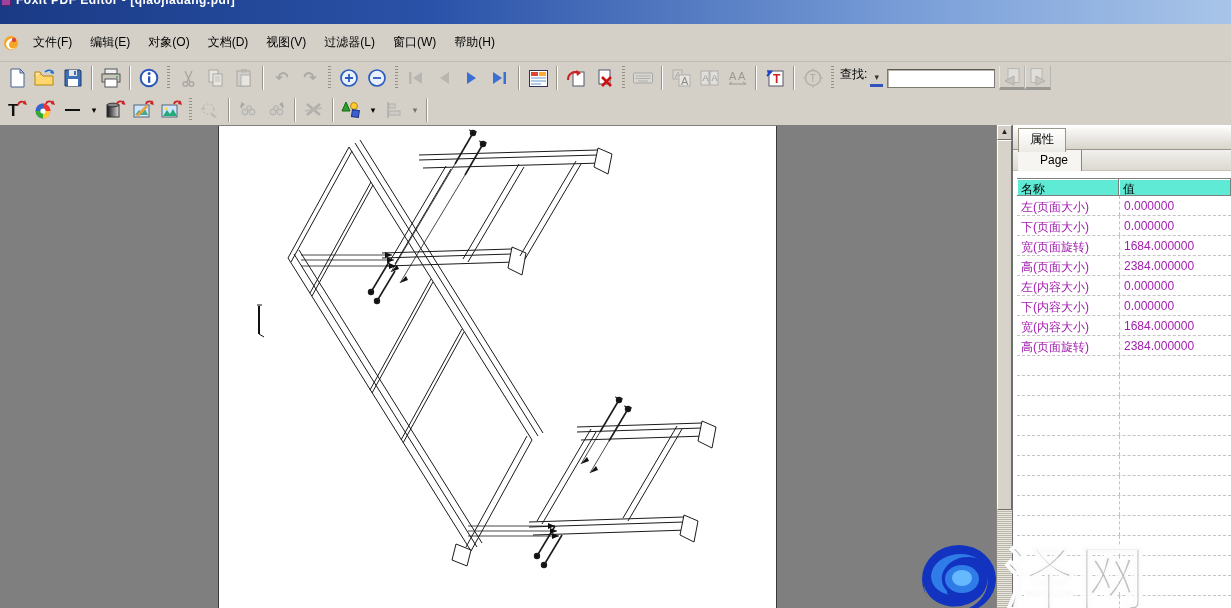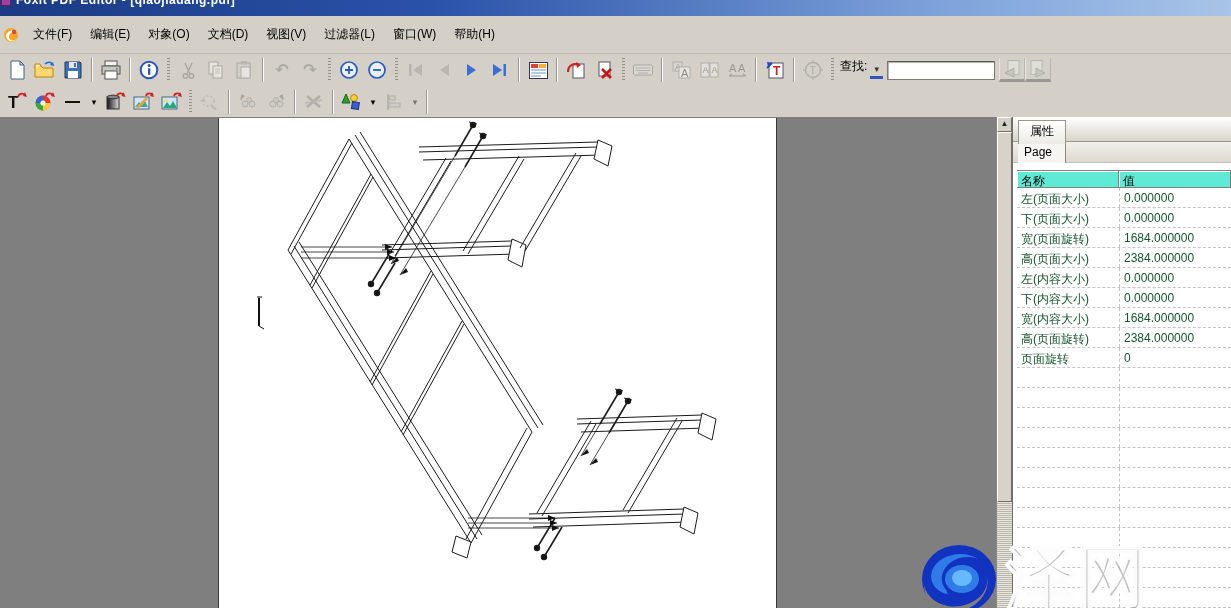--- a/index.html
+++ b/index.html
@@ -1,20 +1,20 @@
 <!DOCTYPE html>
 <html><head>
 <meta charset="utf-8">
 <style>
   * { box-sizing: border-box; margin:0; padding:0; }
   html,body { width:1231px; height:608px; overflow:hidden; }
   body { font-family:"Liberation Sans","DejaVu Sans",sans-serif; font-size:12px; background:#d4d0c8; position:relative; }
 
   
-  .titlebar { height:16px; background:linear-gradient(90deg,#1a3a85 0%,#2a52a8 35%,#7ba0d9 75%,#a8c4e8 100%); position:relative; overflow:hidden; }
+  .titlebar { height:24px; background:linear-gradient(90deg,#1a3a85 0%,#2a52a8 35%,#7ba0d9 75%,#a8c4e8 100%); position:relative; overflow:hidden; }
   .titlebar .appbadge { position:absolute; left:1px; top:-4px; width:10px; height:10px; background:#a040a0; border:1px solid #602060; }
   .titlebar .title-text { position:absolute; left:16px; top:-7px; color:#fff; font-weight:bold; font-size:12px; white-space:nowrap; letter-spacing:.5px; }
 
   
   .menubar { height:38px; background:#d4d0c8; display:flex; align-items:center; padding-left:2px; border-bottom:1px solid #c0bcb4; }
   .app-icon { width:17px; height:17px; margin:0 4px 0 1px; }
   .menu-item { padding:3px 9px 4px; color:#000; cursor:default; }
 
   
   .toolbar-row { height:32px; background:#d4d0c8; display:flex; align-items:center; padding-left:3px; }
@@ -39,27 +39,27 @@
   .vscroll { width:16px; background:#d4d0c8; display:flex; flex-direction:column; border-left:1px solid #8a867c; }
   .vs-btn { height:15px; background:#d4d0c8; border:1px solid; border-color:#fff #716d64 #716d64 #fff; font-size:8px; line-height:12px; text-align:center; color:#222; }
   .vs-thumb { height:370px; background:#d7d3ca; border:1px solid; border-color:#fff #716d64 #716d64 #fff; }
   .vs-track { flex:1; background:repeating-linear-gradient(0deg,#e9e6de 0 1px,#b9b6ac 1px 2px); }
 
   
   .props { flex:1; background:#fff; border-left:1px solid #6f6f6f; position:relative; }
   .props-top { height:25px; background:linear-gradient(#ffffff,#d8d4cb); border-bottom:1px solid #9a968a; position:relative; }
   .props-title-tab { position:absolute; left:5px; top:3px; padding:2px 11px 4px; background:linear-gradient(#ffffff,#ecebe5); border:1px solid #9a968a; border-bottom:none;text-align:right; }
   .page-tab-row { height:21px; background:linear-gradient(#f1f0ec,#dcd9d1); border-bottom:1px solid #c6c2ba; }
-  .page-tab { display:inline-block; margin-left:5px; padding:3px 13px 3px 6px; background:#f6f5f2; border-right:1px solid #8a867c; height:21px; }
+  .page-tab { display:inline-block; margin-left:5px; padding:3px 13px 3px 22px; background:#f6f5f2; border-right:1px solid #8a867c; height:21px; }
   .props-table { position:absolute; left:4px; right:0; top:53px; bottom:0; }
   .ptable-hdr { display:flex; height:18px; background:#5eead4; border-top:1px solid #808080; border-bottom:1px solid #808080; }
   .ptable-hdr .cell { padding:2px 4px 0; box-shadow:inset 1px 1px 0 #fff; border-right:1px solid #808080; color:#000; }
   .cell.name { width:102px; }
   .cell.value { flex:1; }
-  .prow { display:flex; height:20px; color:#14532d; border-bottom:1px dashed #c3c3c3; }
+  .prow { display:flex; height:20px; color:#a21caf; border-bottom:1px dashed #c3c3c3; }
   .prow .cell { padding:3px 4px 0; overflow:hidden; white-space:nowrap; }
   .prow .cell.value { border-left:1px dashed #c3c3c3; }
 
   
   .watermark { position:absolute; left:918px; top:532px; z-index:40; display:flex; align-items:center; pointer-events:none; }
   .wm-text { font-size:70px; font-weight:bold; letter-spacing:2px; color:rgba(255,255,255,.12); -webkit-text-stroke:1.6px rgba(255,255,255,.95); text-shadow:0 0 1px rgba(140,140,140,.6); margin-left:6px; }
 </style>
 </head>
 <body>
 
@@ -563,24 +563,20 @@
         </div>
       <div class="prow">
           <span class="cell name">宽(内容大小)</span>
           <span class="cell value">1684.000000</span>
         </div>
       <div class="prow">
           <span class="cell name">高(页面旋转)</span>
           <span class="cell value">2384.000000</span>
         </div>
       <div class="prow">
-          <span class="cell name">页面旋转</span>
-          <span class="cell value">0</span>
-        </div>
-      <div class="prow">
           <span class="cell name"></span>
           <span class="cell value"></span>
         </div>
       <div class="prow">
           <span class="cell name"></span>
           <span class="cell value"></span>
         </div>
       <div class="prow">
           <span class="cell name"></span>
           <span class="cell value"></span>

